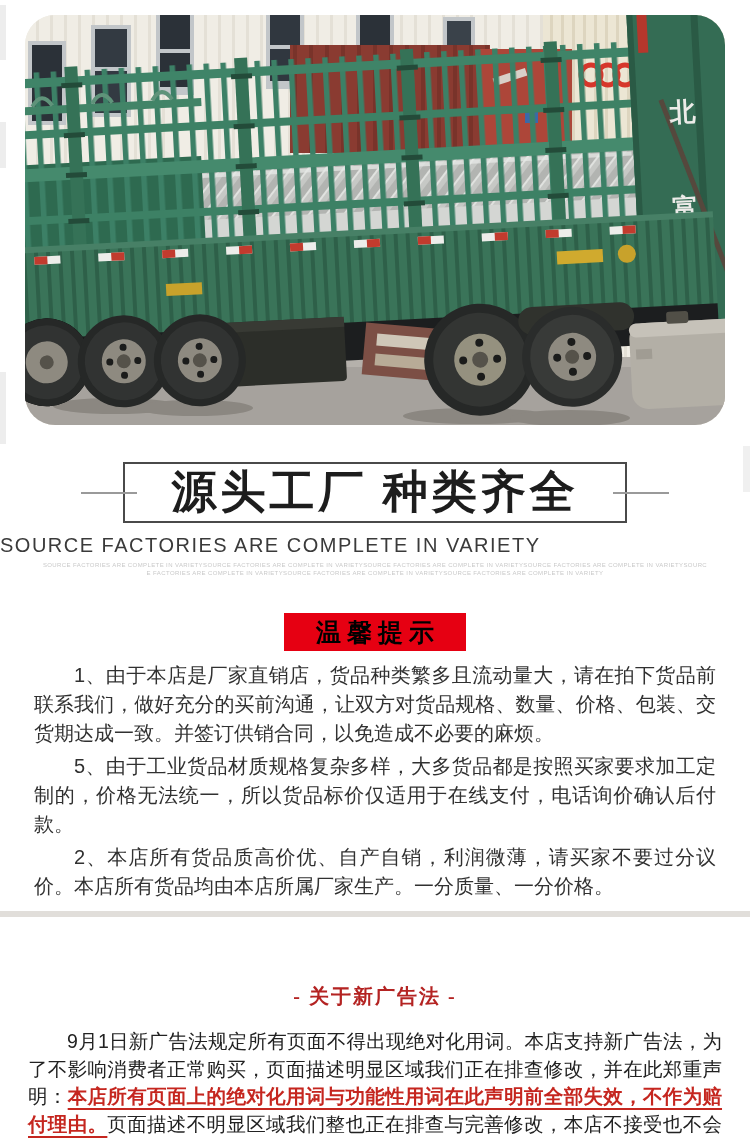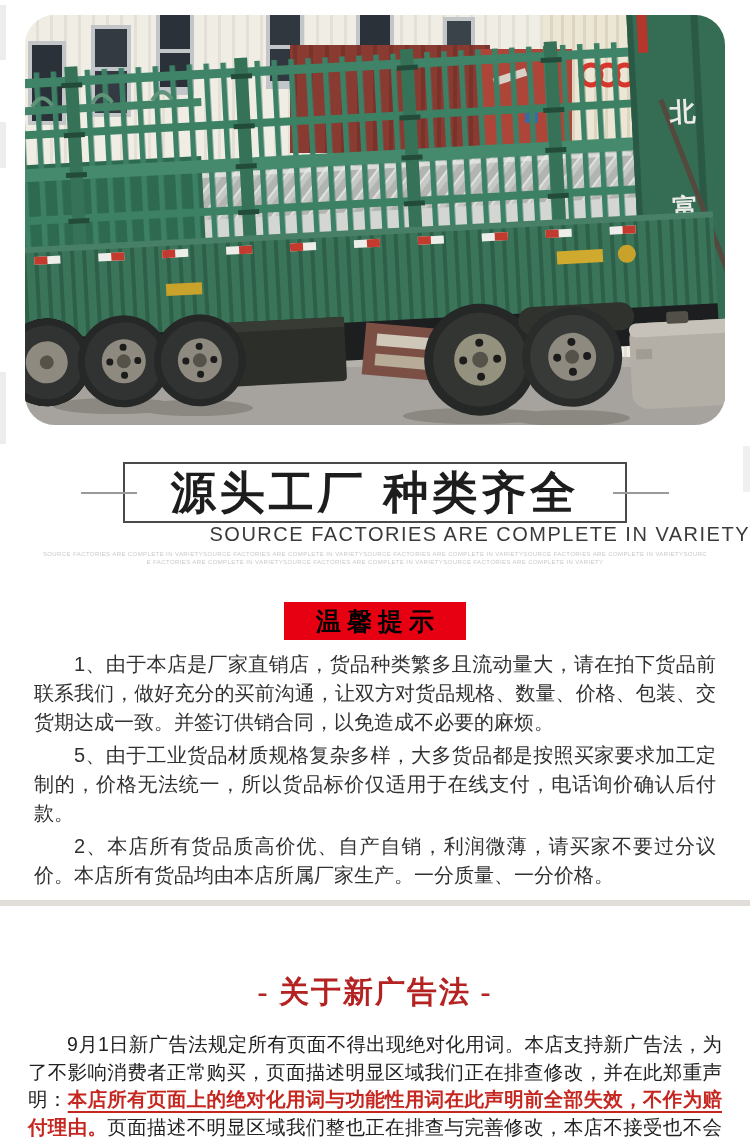--- a/index.html
+++ b/index.html
@@ -11,45 +11,45 @@
   .em2{left:0;top:122px;width:6px;height:46px;}
   .em3{left:0;top:372px;width:6px;height:72px;}
   .em4{right:0;top:446px;width:7px;height:46px;background:#f0f0f0;}
 
   
   .photo{margin:15px 0 0 25px;width:700px;height:410px;border-radius:30px;overflow:hidden;
          background:#efece5;}
   .photo svg{display:block;}
 
   
-  .title-row{margin-top:37px;display:flex;align-items:center;justify-content:center;}
+  .title-row{margin-top:37px;display:flex;align-items:center;justify-content:center;font-family:Liberation Serif, serif;}
   .hline{width:56px;height:2px;background:#9a9a9a;position:relative;z-index:2;}
   .hl-l{margin-right:-14px;} .hl-r{margin-left:-14px;}
   .title-box{box-sizing:border-box;width:504px;height:61px;border:2px solid #4a4a4a;
              display:flex;align-items:center;justify-content:center;}
   .title-box h1{margin:0;font-size:45px;font-weight:900;color:#1d1d1d;letter-spacing:4px;
                 white-space:nowrap;line-height:1;}
-  .subtitle{text-align:right;font-size:20px;color:#3a3a3a;
+  .subtitle{margin-top:11px;text-align:left;font-size:20px;color:#3a3a3a;
             letter-spacing:1.5px;font-weight:500;}
   .micro{margin-top:4px;text-align:center;font-size:6px;line-height:8px;color:#c9c9c9;
          letter-spacing:.4px;white-space:nowrap;}
 
   
   .badge-row{margin-top:36px;text-align:center;}
   .badge{display:inline-block;background:#e60012;color:#000000;font-size:25px;font-weight:700;
          letter-spacing:6px;padding:5px 26px 5px 32px;line-height:28px;}
   .tips-body{margin:10px 30px 0;}
   .tips-body p{margin:4px;font-size:20px;line-height:29px;color:#313131;text-align:justify;
                text-indent:2em;}
 
   .divider{margin-top:10px;height:6px;background:#e1deda;}
 
   
   .adlaw-title{margin:66px 0 0;text-align:center;font-family:"Liberation Serif","DejaVu Serif",serif;
-               font-size:30px;font-weight:700;color:#b42322;letter-spacing:2px;}
+               font-size:20px;font-weight:700;color:#b42322;letter-spacing:2px;}
   .adlaw-body{margin:18px 28px 0;}
   .adlaw-body p{margin:0;font-size:19.5px;line-height:27.5px;color:#222;text-align:justify;
                 text-indent:2em;}
   .red-em{color:#c5261f;font-weight:700;text-decoration:underline;
           text-decoration-color:#c5261f;text-decoration-thickness:1.5px;text-underline-offset:5px;}
 </style>
 </head>
 <body>
 
 <div class="page">

